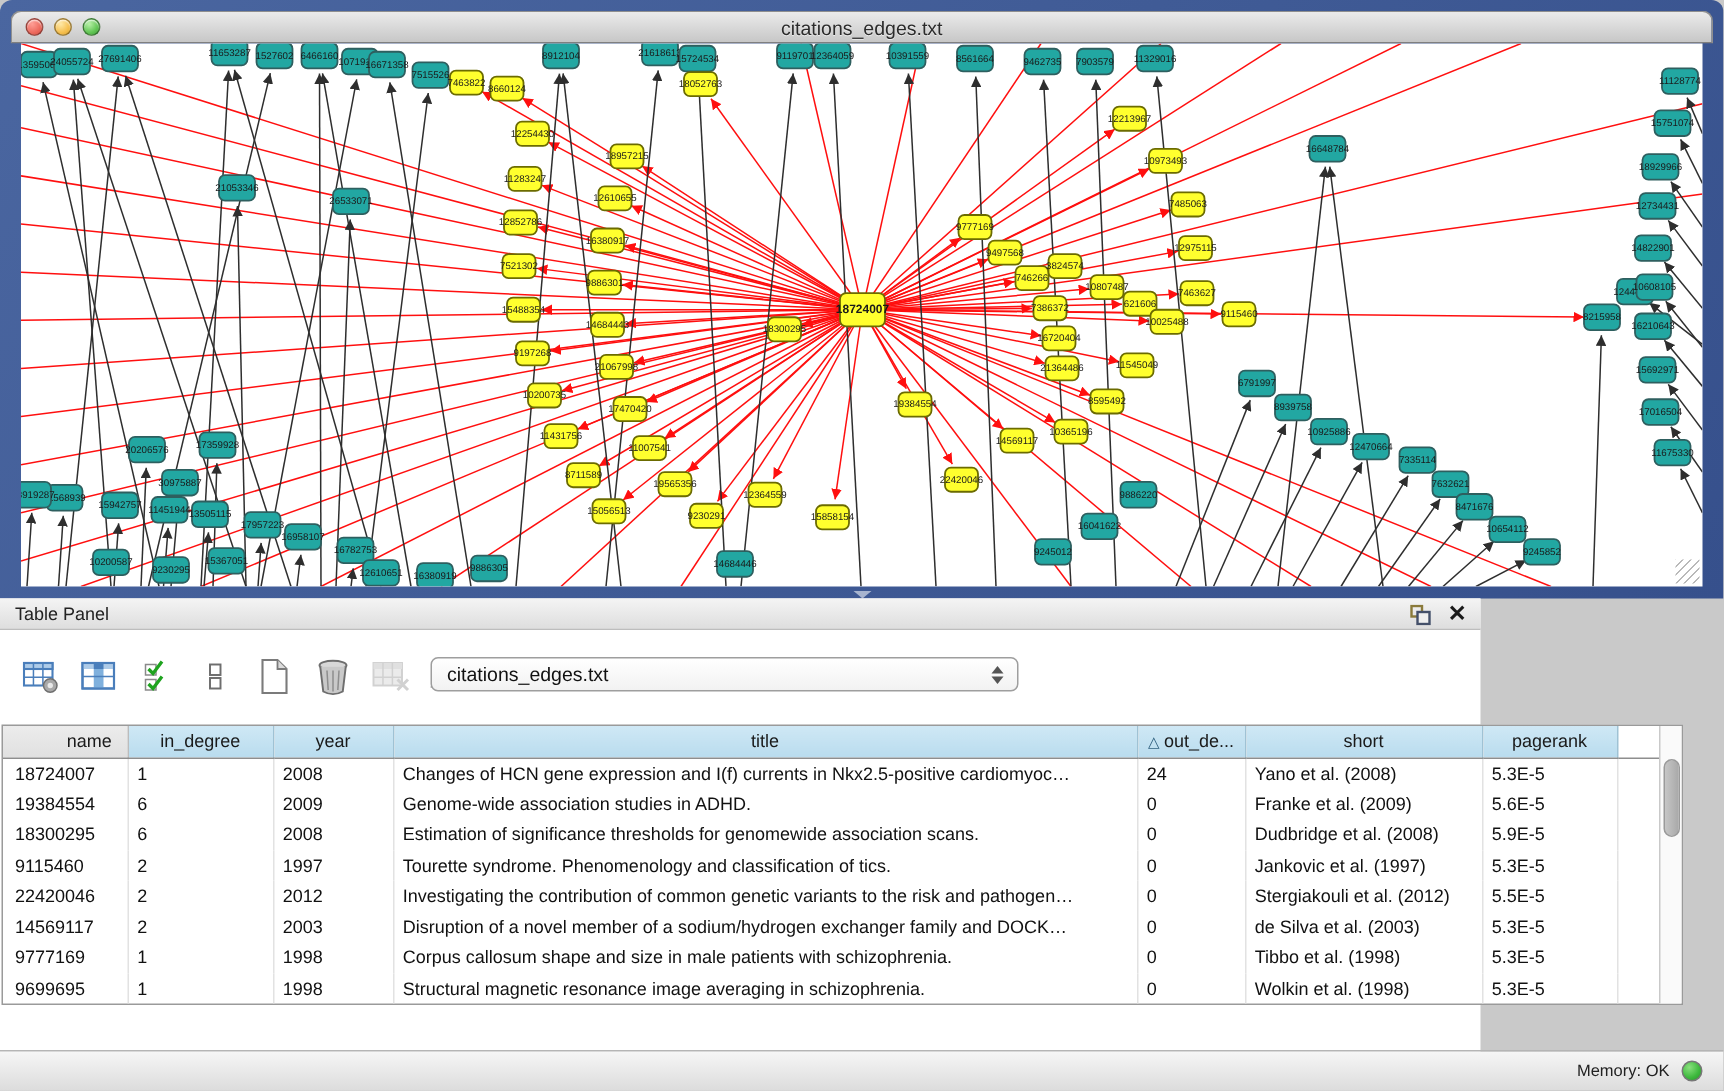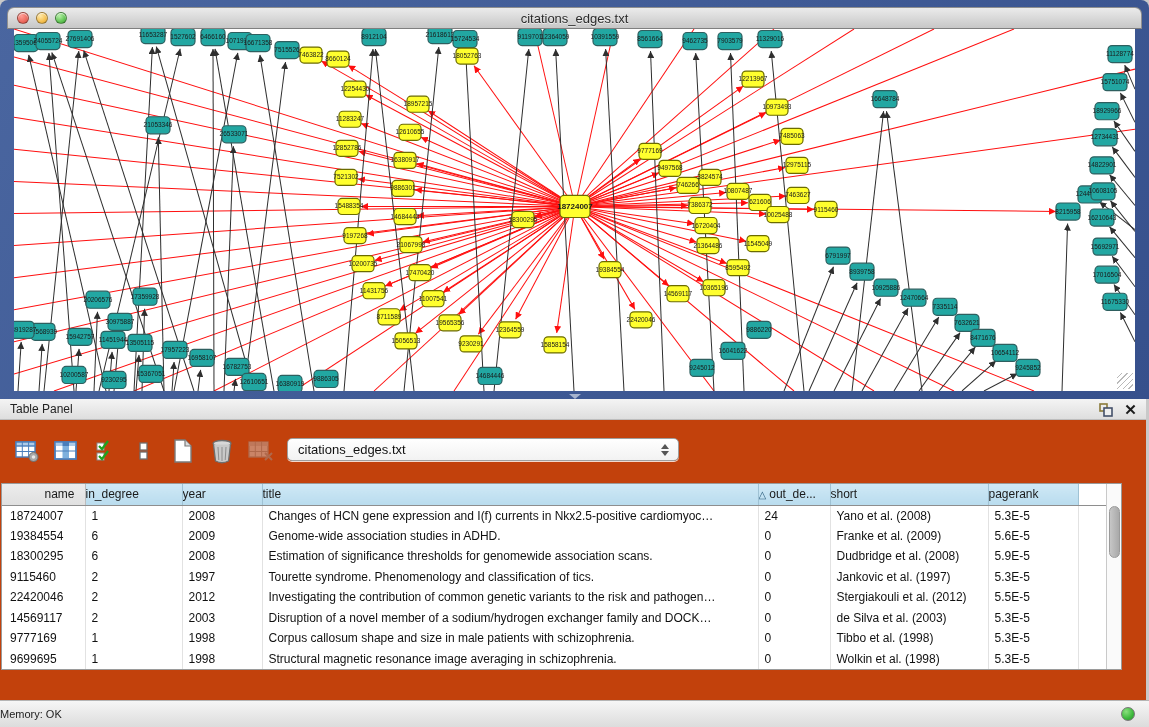--- a/index.html
+++ b/index.html
@@ -19,21 +19,21 @@
   .tl.grn { background:radial-gradient(circle at 35% 30%, #b8f0a8,#61c554 60%,#3f9e36); }
   #graph-title { position:absolute; left:0; right:0; text-align:center; font-size:13px; color:#2b2b2b; text-shadow:0 1px 0 rgba(255,255,255,.6); }
   #graph-canvas { position:absolute; top:29px; left:14px; right:14px; bottom:8px; background:#ffffff; overflow:hidden; }
   #graph-canvas svg { display:block; width:100%; height:100%; }
   #resize-grip { position:absolute; right:2px; bottom:2px; width:16px; height:16px;
     background:repeating-linear-gradient(135deg, transparent 0 3px, #b9b9b9 3px 4px); }
   #splitter-handle { position:absolute; left:50%; bottom:0; transform:translateX(-50%);
     width:0; height:0; border-left:6px solid transparent; border-right:6px solid transparent; border-top:5px solid #a7b4cf; }
 
   
-  #table-panel { position:absolute; top:399px; left:0; width:1146px; height:328px; background:#c2410c; }
+  #table-panel { position:absolute; top:399px; left:0; width:987px; height:328px; background:#ffffff; }
   #panel-titlebar { position:relative; height:21px; background:linear-gradient(#f4f4f4,#dedede);
     border-bottom:1px solid #bdbdbd; display:flex; align-items:center; }
   #panel-title { font-size:12px; color:#222; padding-left:10px; }
   #panel-titlebar-icons { position:absolute; right:8px; top:0; height:21px; display:flex; align-items:center; gap:10px; }
   .tb-icon { width:15px; height:15px; display:flex; align-items:center; justify-content:center; cursor:default; }
   #panel-close { font-size:15px; font-weight:bold; color:#1a1a1a; line-height:15px; }
 
   #toolbar { position:relative; height:62px; }
   #toolbar-icons { position:absolute; left:14px; top:18px; display:flex; align-items:center; gap:13px; }
   .tool { width:26px; height:26px; display:flex; align-items:center; justify-content:center; }
@@ -43,38 +43,38 @@
     border:1px solid #9e9e9e; border-radius:5px; display:flex; align-items:center; box-shadow:0 1px 0 rgba(255,255,255,.8); }
   #table-select .sel-label { flex:1; font-size:13px; color:#111; padding-left:10px; }
   #table-select .steppers { width:16px; margin-right:5px; display:flex; flex-direction:column; align-items:center; gap:2px; }
   .step-up { width:0;height:0;border-left:4px solid transparent;border-right:4px solid transparent;border-bottom:5px solid #555; }
   .step-dn { width:0;height:0;border-left:4px solid transparent;border-right:4px solid transparent;border-top:5px solid #555; }
 
   #table-wrap { position:absolute; left:1px; top:84px; width:1121px; height:187px; background:#fff; border:1px solid #9a9a9a; display:flex; }
   #data-table { flex:1; border-collapse:collapse; table-layout:fixed; font-size:12px; color:#111; }
   #data-table th { height:21px; font-weight:normal; font-size:12px; color:#1a1a1a;
     background:linear-gradient(#cfe8f5,#b9dcee); border-right:1px solid #9fc2d4; border-bottom:1px solid #8e8e8e;
-    text-align:left; overflow:hidden; white-space:nowrap; }
+    text-align:center; overflow:hidden; white-space:nowrap; }
   #data-table th.key-col { background:linear-gradient(#ececec,#e0e0e0); text-align:right; padding-right:10px; border-right:1px solid #bcbcbc; }
   #data-table td { height:16px; padding:0 0 0 6px; border-right:1px solid #e2e2e2; overflow:hidden; white-space:nowrap; text-overflow:clip; }
   #data-table tr td:first-child { padding-left:8px; }
   .sort-arrow { display:inline-block; color:#2e5f7e; font-size:10px; margin-right:3px; }
   #v-scrollbar { width:15px; background:#fafafa; border-left:1px solid #c9c9c9; position:relative; }
   #v-thumb { position:absolute; top:22px; left:2px; width:11px; height:52px; border-radius:6px;
     background:linear-gradient(90deg,#c6c6c6,#a9a9a9); border:1px solid #9a9a9a; }
 
   #table-tabs { position:absolute; left:50%; top:274px; transform:translateX(-50%); display:flex;
     border:1px solid #aaaaaa; border-radius:5px; overflow:hidden; box-shadow:0 1px 1px rgba(0,0,0,.15); }
   .seg-tab { height:21px; display:flex; align-items:center; padding:0 14px; font-size:12px; background:linear-gradient(#ffffff,#f1f1f1);
     color:#222; border-right:1px solid #b5b5b5; }
   .seg-tab:last-child { border-right:none; }
   .seg-tab.selected { background:linear-gradient(#8a8a8a,#707070); color:#f0f0f0; }
 
   #status-bar { position:absolute; left:0; bottom:0; width:1149px; height:27px;
-    background:linear-gradient(#f6f6f6,#dcdcdc); border-top:1px solid #b5b5b5; display:flex; align-items:center; justify-content:space-between; }
+    background:linear-gradient(#f6f6f6,#dcdcdc); border-top:1px solid #b5b5b5; display:flex; align-items:center; justify-content:flex-end; }
   #memory-label { font-size:11px; color:#222; margin-right:8px; }
   #memory-dot { width:14px; height:14px; border-radius:50%; margin-right:14px;
     background:radial-gradient(circle at 35% 30%, #8ae07e,#3cb83c 60%,#2d8f2d); border:1px solid #777; }
 </style>
 </head>
 <body>
 
 <div id="stage">
 
   <div id="graph-window">

